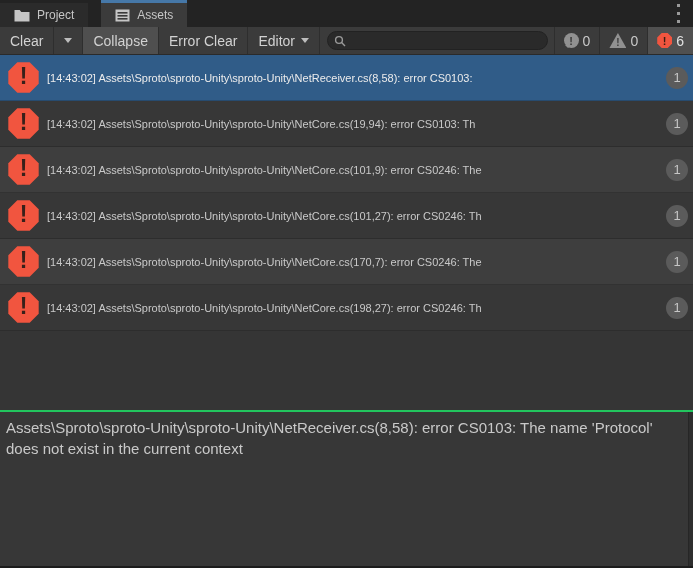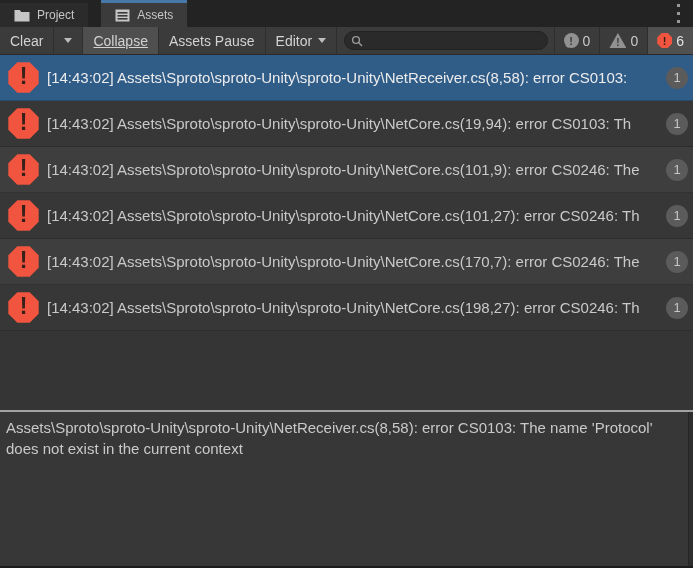--- a/index.html
+++ b/index.html
@@ -13,47 +13,47 @@
   .tab.inactive { background:#2b2b2b; height:24px; }
   .tab.active { background:#3b3b3b; height:27px; border-top:3px solid #4678a8; margin-left:13px; }
   .tab .ticon { display:flex; align-items:center; }
   .kebab { position:absolute; right:9px; top:4px; width:12px; height:19px; display:flex; flex-direction:column; justify-content:space-between; align-items:center; cursor:pointer; }
   .kebab i { width:3px; height:3px; background:#9a9a9a; display:block; }
 
   
   .toolbar { height:28px; flex:none; background:#3b3b3b; display:flex; align-items:stretch; border-bottom:1px solid #2a2a2a; }
   .tb { background:transparent; border:none; border-right:1px solid #2e2e2e; color:#d2d2d2; font-family:inherit; font-size:14px; padding:0 10px; display:flex; align-items:center; gap:6px; cursor:pointer; }
   .tb.first { border-left:none; }
-  .tb.on { background:#4f4f4f;text-decoration:underline; }
+  .tb.on { background:#4f4f4f; }
   .caret { width:0; height:0; border-left:4px solid transparent; border-right:4px solid transparent; border-top:5px solid #bdbdbd; display:inline-block; }
   .search { flex:1; margin:4px 6px 4px 7px; background:#2a2a2a; border:1px solid #222222; border-radius:10px; display:flex; align-items:center; padding:0 6px; min-width:0; }
   .search svg { flex:none; }
   .search input { flex:1; min-width:0; background:transparent; border:none; outline:none; color:#d0d0d0; font-family:inherit; font-size:13px; padding:0 4px; }
   .cnt { background:transparent; border:none; border-left:1px solid #2e2e2e; color:#c9c9c9; font-family:inherit; font-size:14px; padding:0 9px; display:flex; align-items:center; gap:4px; cursor:pointer; }
   .cnt.on { background:#505050; color:#e2e2e2; }
 
   .ic-bubble { width:15px; height:15px; border-radius:50%; background:#919191; color:#3a3a3a; font-size:11px; font-weight:bold; display:flex; align-items:center; justify-content:center; position:relative; flex:none; }
   .ic-bubble::after { content:""; position:absolute; left:1px; bottom:-3px; border:3px solid transparent; border-top-color:#919191; }
   .ic-tri { width:17px; height:15px; background:#919191; clip-path:polygon(50% 0, 100% 100%, 0 100%); color:#3a3a3a; font-size:10px; font-weight:bold; display:flex; align-items:flex-end; justify-content:center; line-height:1.1; flex:none; }
   .ic-oct { width:15px; height:15px; background:#f1553f; clip-path:polygon(30% 0, 70% 0, 100% 30%, 100% 70%, 70% 100%, 30% 100%, 0 70%, 0 30%); color:#3a1c12; font-size:11px; font-weight:bold; display:flex; align-items:center; justify-content:center; flex:none; }
 
   
   .list { height:355px; flex:none; background:#353535; overflow:hidden; }
   .row { height:46px; display:flex; align-items:center; padding:0 0 0 8px; position:relative; border-bottom:1px solid rgba(0,0,0,0.18); cursor:default; }
   .row.alt-dark { background:#373737; }
   .row.alt-light { background:#3e3e3e; }
   .row.selected { background:#305c88; }
   .err-icon { width:31px; height:31px; flex:none; background:#f1553f; clip-path:polygon(30% 1%, 70% 1%, 99% 30%, 99% 70%, 70% 99%, 30% 99%, 1% 70%, 1% 30%); display:flex; align-items:center; justify-content:center; }
   .err-icon .bang { color:#38201a; font-weight:bold; font-size:23px; line-height:1; transform:translateY(-1px); }
-  .row-text { flex:1; min-width:0; margin-left:8px; white-space:nowrap; overflow:hidden; font-size:15px; color:#c9c9c9; }
+  .row-text { flex:1; min-width:0; margin-left:8px; white-space:nowrap; overflow:hidden; font-size:11px; color:#c9c9c9; }
   .row.selected .row-text { color:#ececec; }
   .badge { position:absolute; right:5px; top:50%; transform:translateY(-50%); width:22px; height:22px; border-radius:50%; background:#5b5b5b; color:#c6c6c6; font-size:13px; display:flex; align-items:center; justify-content:center; }
 
   
-  .detail { flex:1; background:#373737; border-top:2px solid #a3a3a3; position:relative; padding:5px 14px 0 6px; }
+  .detail { flex:1; background:#373737; border-top:2px solid #22c55e; position:relative; padding:5px 14px 0 6px; }
   .detail-text { font-size:15px; line-height:21px; color:#c9c9c9; max-width:655px; word-wrap:break-word; }
   .detail-scrollbar { position:absolute; top:0; right:0; bottom:0; width:5px; background:#2e2e2e; border-left:1px solid #262626; }
 </style>
 </head>
 <body>
 
 <div class="window">
 
   <div class="tabbar">
     <div class="tab inactive">
@@ -81,21 +81,21 @@
         <i></i>
       </div>
   </div>
 
   <div class="toolbar">
     <button class="tb first">Clear</button>
     <button class="tb">
         <span class="caret"></span>
       </button>
     <button class="tb on">Collapse</button>
-    <button class="tb">Assets Pause</button>
+    <button class="tb">Error Clear</button>
     <button class="tb">
       <span>Editor</span>
       <span class="caret"></span>
     </button>
     <div class="search">
       <svg width="12" height="12" viewBox="0 0 12 12">
         <circle cx="5" cy="5" r="3.4" fill="none" stroke="#9a9a9a" stroke-width="1.4"></circle>
         <line x1="7.6" y1="7.6" x2="11" y2="11" stroke="#9a9a9a" stroke-width="1.4"></line>
       </svg>
       <input value="" style="">

